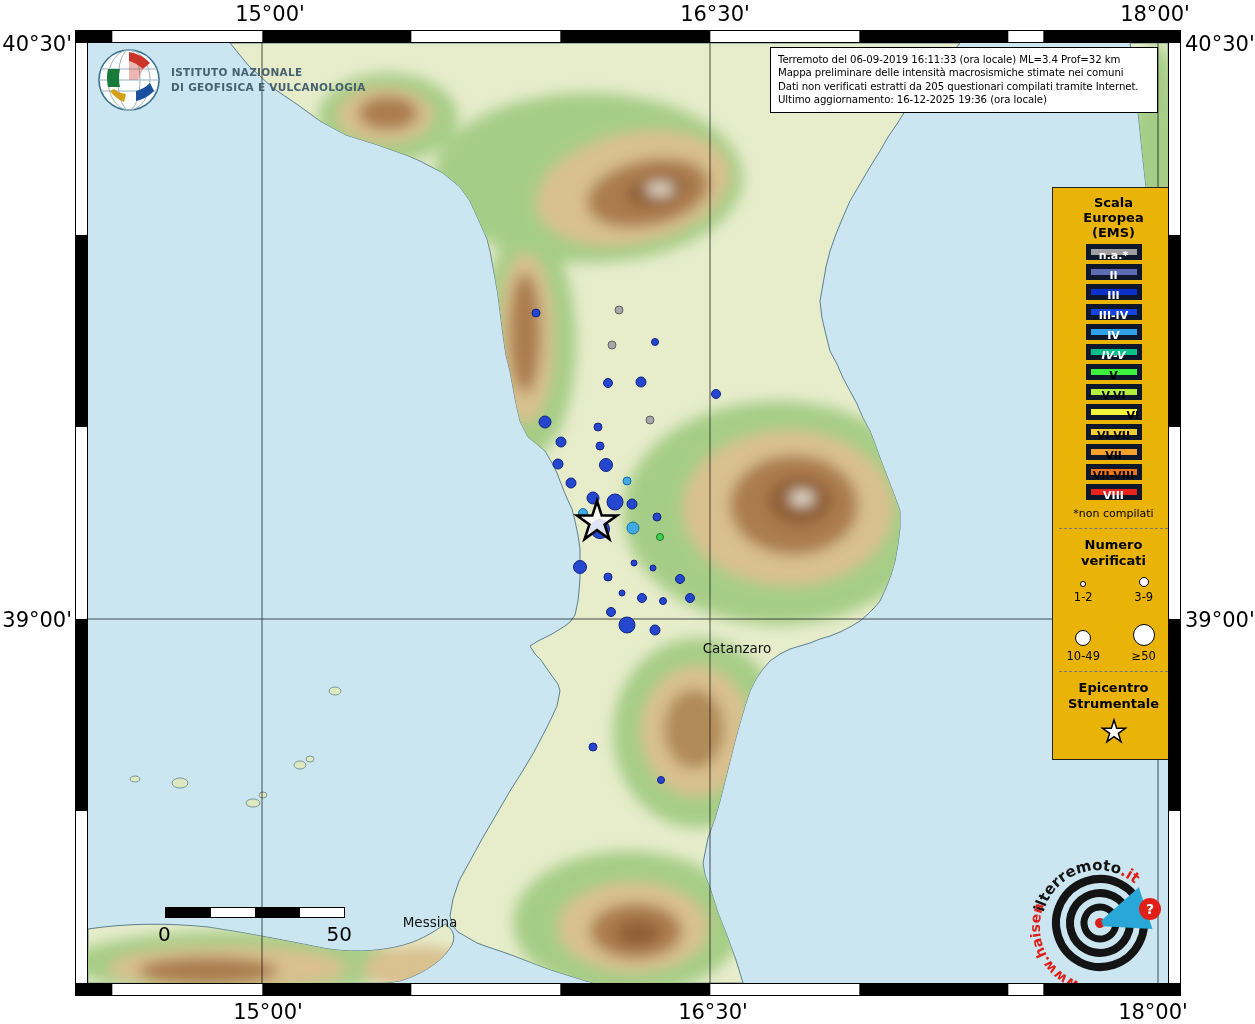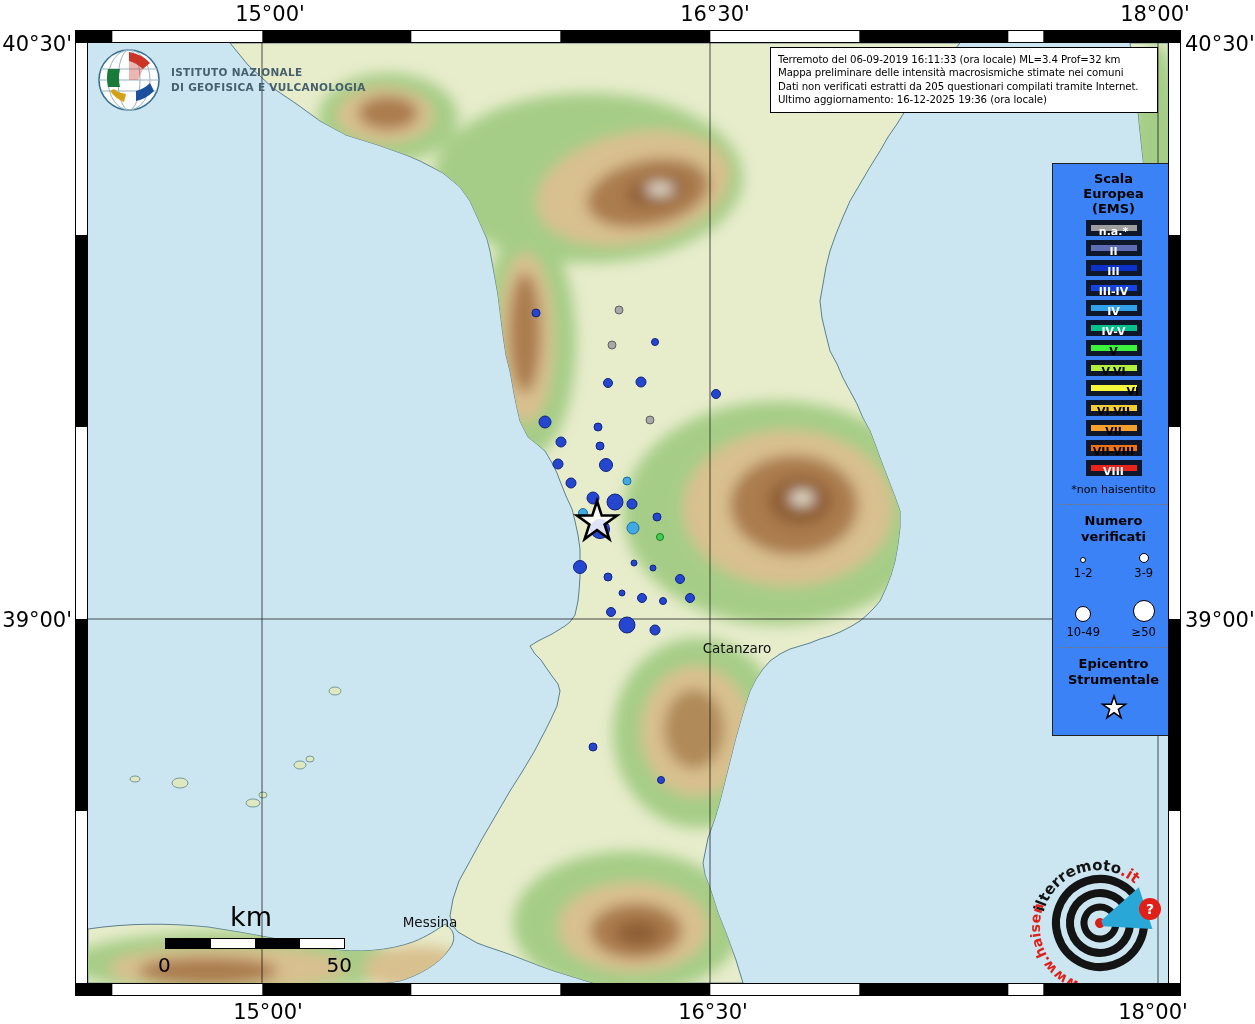--- a/index.html
+++ b/index.html
@@ -40,21 +40,21 @@
   .ingv-text { margin-left:9px; font-size:10.5px; font-weight:bold; color:#46606d;
                letter-spacing:.3px; line-height:15px; }
 
   
   .infobox { position:absolute; left:682px; top:4px; width:388px; background:#fff;
              border:1px solid #000; padding:5px 7px; font-size:10.2px; line-height:1.32;
              letter-spacing:-0.1px; }
   .infobox div { white-space:nowrap; }
 
   
-  .legend { position:absolute; left:964px; top:120px; width:123px; background:#3b82f6;
+  .legend { position:absolute; left:964px; top:144px; width:123px; background:#eab308;
             border:1px solid #222; padding:7px 0 9px; text-align:center; }
   .legend-title { font-size:13px; font-weight:bold; line-height:15px; }
   .swatch { width:56px; height:16px; margin:4px auto 0; border:5px solid #0f172a;
             font-size:11px; font-weight:bold; line-height:14px; text-align:center; }
   .legend-note { font-size:11px; margin-top:7px; }
   .legend-div { border-top:1px dashed #777; margin:8px 6px; }
   .legend-sub { font-size:13px; font-weight:bold; line-height:16px; }
   .size-grid { display:grid; grid-template-columns:1fr 1fr; row-gap:20px; margin-top:8px; }
   .size-cell { display:flex; flex-direction:column; align-items:center; justify-content:flex-end; }
   .size-circle { display:block; border:1.4px solid #000; border-radius:50%; background:#fff; }
@@ -258,30 +258,30 @@
           <div>Scala</div>
           <div>Europea</div>
           <div>(EMS)</div>
         </div>
         <div id="legend-swatches">
             <div class="swatch" style="background: rgb(159, 159, 159); color: rgb(255, 255, 255);">n.a.*</div>
             <div class="swatch" style="background: rgb(94, 108, 180); color: rgb(255, 255, 255);">II</div>
             <div class="swatch" style="background: rgb(13, 50, 204); color: rgb(255, 255, 255);">III</div>
             <div class="swatch" style="background: rgb(21, 68, 224); color: rgb(255, 255, 255);">III-IV</div>
             <div class="swatch" style="background: rgb(48, 160, 232); color: rgb(255, 255, 255);">IV</div>
-            <div class="swatch" style="background: rgb(6, 193, 139); color: rgb(255, 255, 255);">IV-V</div>
+            <div class="swatch" style="background: rgb(6, 193, 139); color: rgb(255, 255, 255); font-style: italic;">IV-V</div>
             <div class="swatch" style="background: rgb(61, 242, 61); color: rgb(0, 0, 0);">V</div>
             <div class="swatch" style="background: rgb(181, 239, 62); color: rgb(0, 0, 0);">V-VI</div>
             <div class="swatch" style="background: rgb(246, 246, 59); color: rgb(0, 0, 0); padding-left: 36px;">VI</div>
             <div class="swatch" style="background: rgb(242, 206, 47); color: rgb(0, 0, 0);">VI-VII</div>
             <div class="swatch" style="background: rgb(245, 160, 45); color: rgb(0, 0, 0);">VII</div>
             <div class="swatch" style="background: rgb(238, 116, 18); color: rgb(0, 0, 0);">VII-VIII</div>
             <div class="swatch" style="background: rgb(233, 36, 28); color: rgb(255, 255, 255);">VIII</div>
           </div>
-        <div class="legend-note">*non haisentito</div>
+        <div class="legend-note">*non compilati</div>
         <div class="legend-div"></div>
         <div class="legend-sub">
           <div>Numero</div>
           <div>verificati</div>
         </div>
         <div class="size-grid" id="size-grid">
             <div class="size-cell">
               <span class="size-circle" style="width: 6px; height: 6px;"></span>
               <div class="size-lbl">1-2</div>
             </div>
@@ -304,21 +304,20 @@
           <div>Strumentale</div>
         </div>
         <div class="legend-star">
           <svg width="28" height="28" viewBox="-14 -14 28 28">
             <path d="M0,-12 L2.69,-3.7 L11.41,-3.71 L4.35,1.41 L7.05,9.71 L0,4.57 L-7.05,9.71 L-4.35,1.41 L-11.41,-3.71 L-2.69,-3.7 Z" fill="#fff" stroke="#000" stroke-width="1.5"></path>
           </svg>
         </div>
       </div>
 
       <div class="scalebar">
-        <div class="sb-km">km</div>
         <div class="sb-bar">
           <div class="sb-seg"></div>
             <div class="sb-seg"></div>
             <div class="sb-seg"></div>
             <div class="sb-seg"></div>
         </div>
         <div class="sb-ticks">
           <span>0</span>
           <span>50</span>
         </div>

